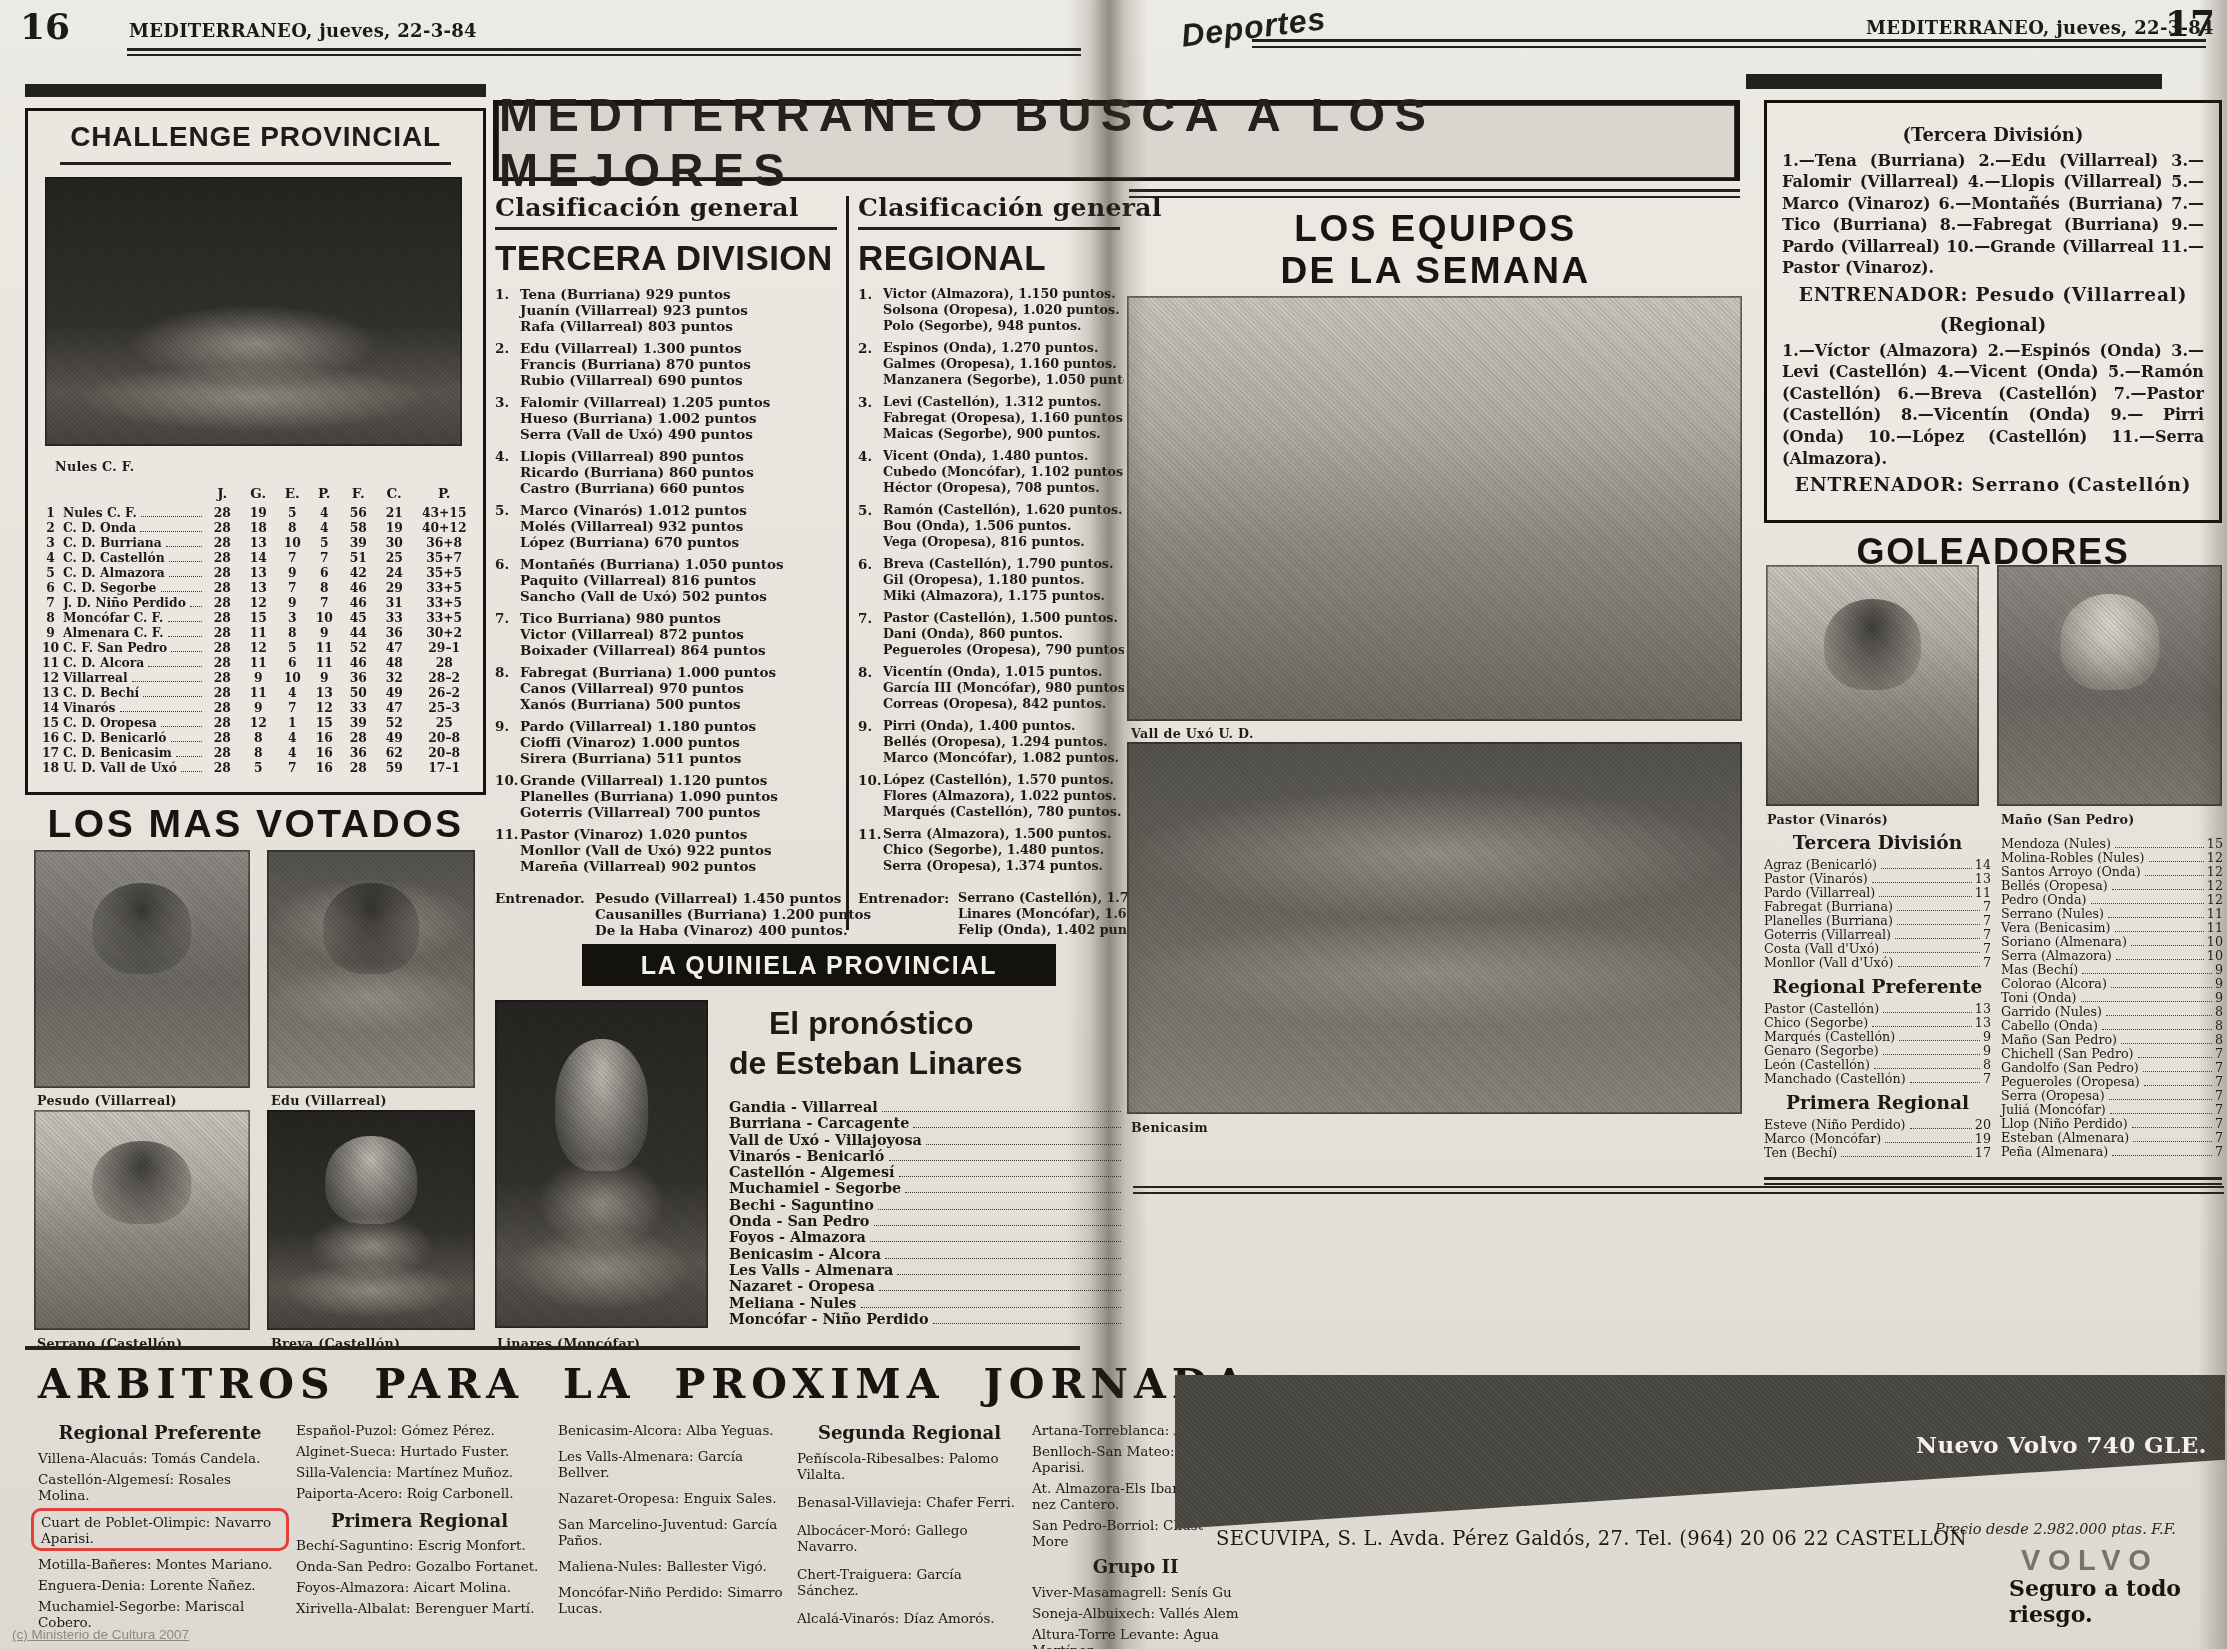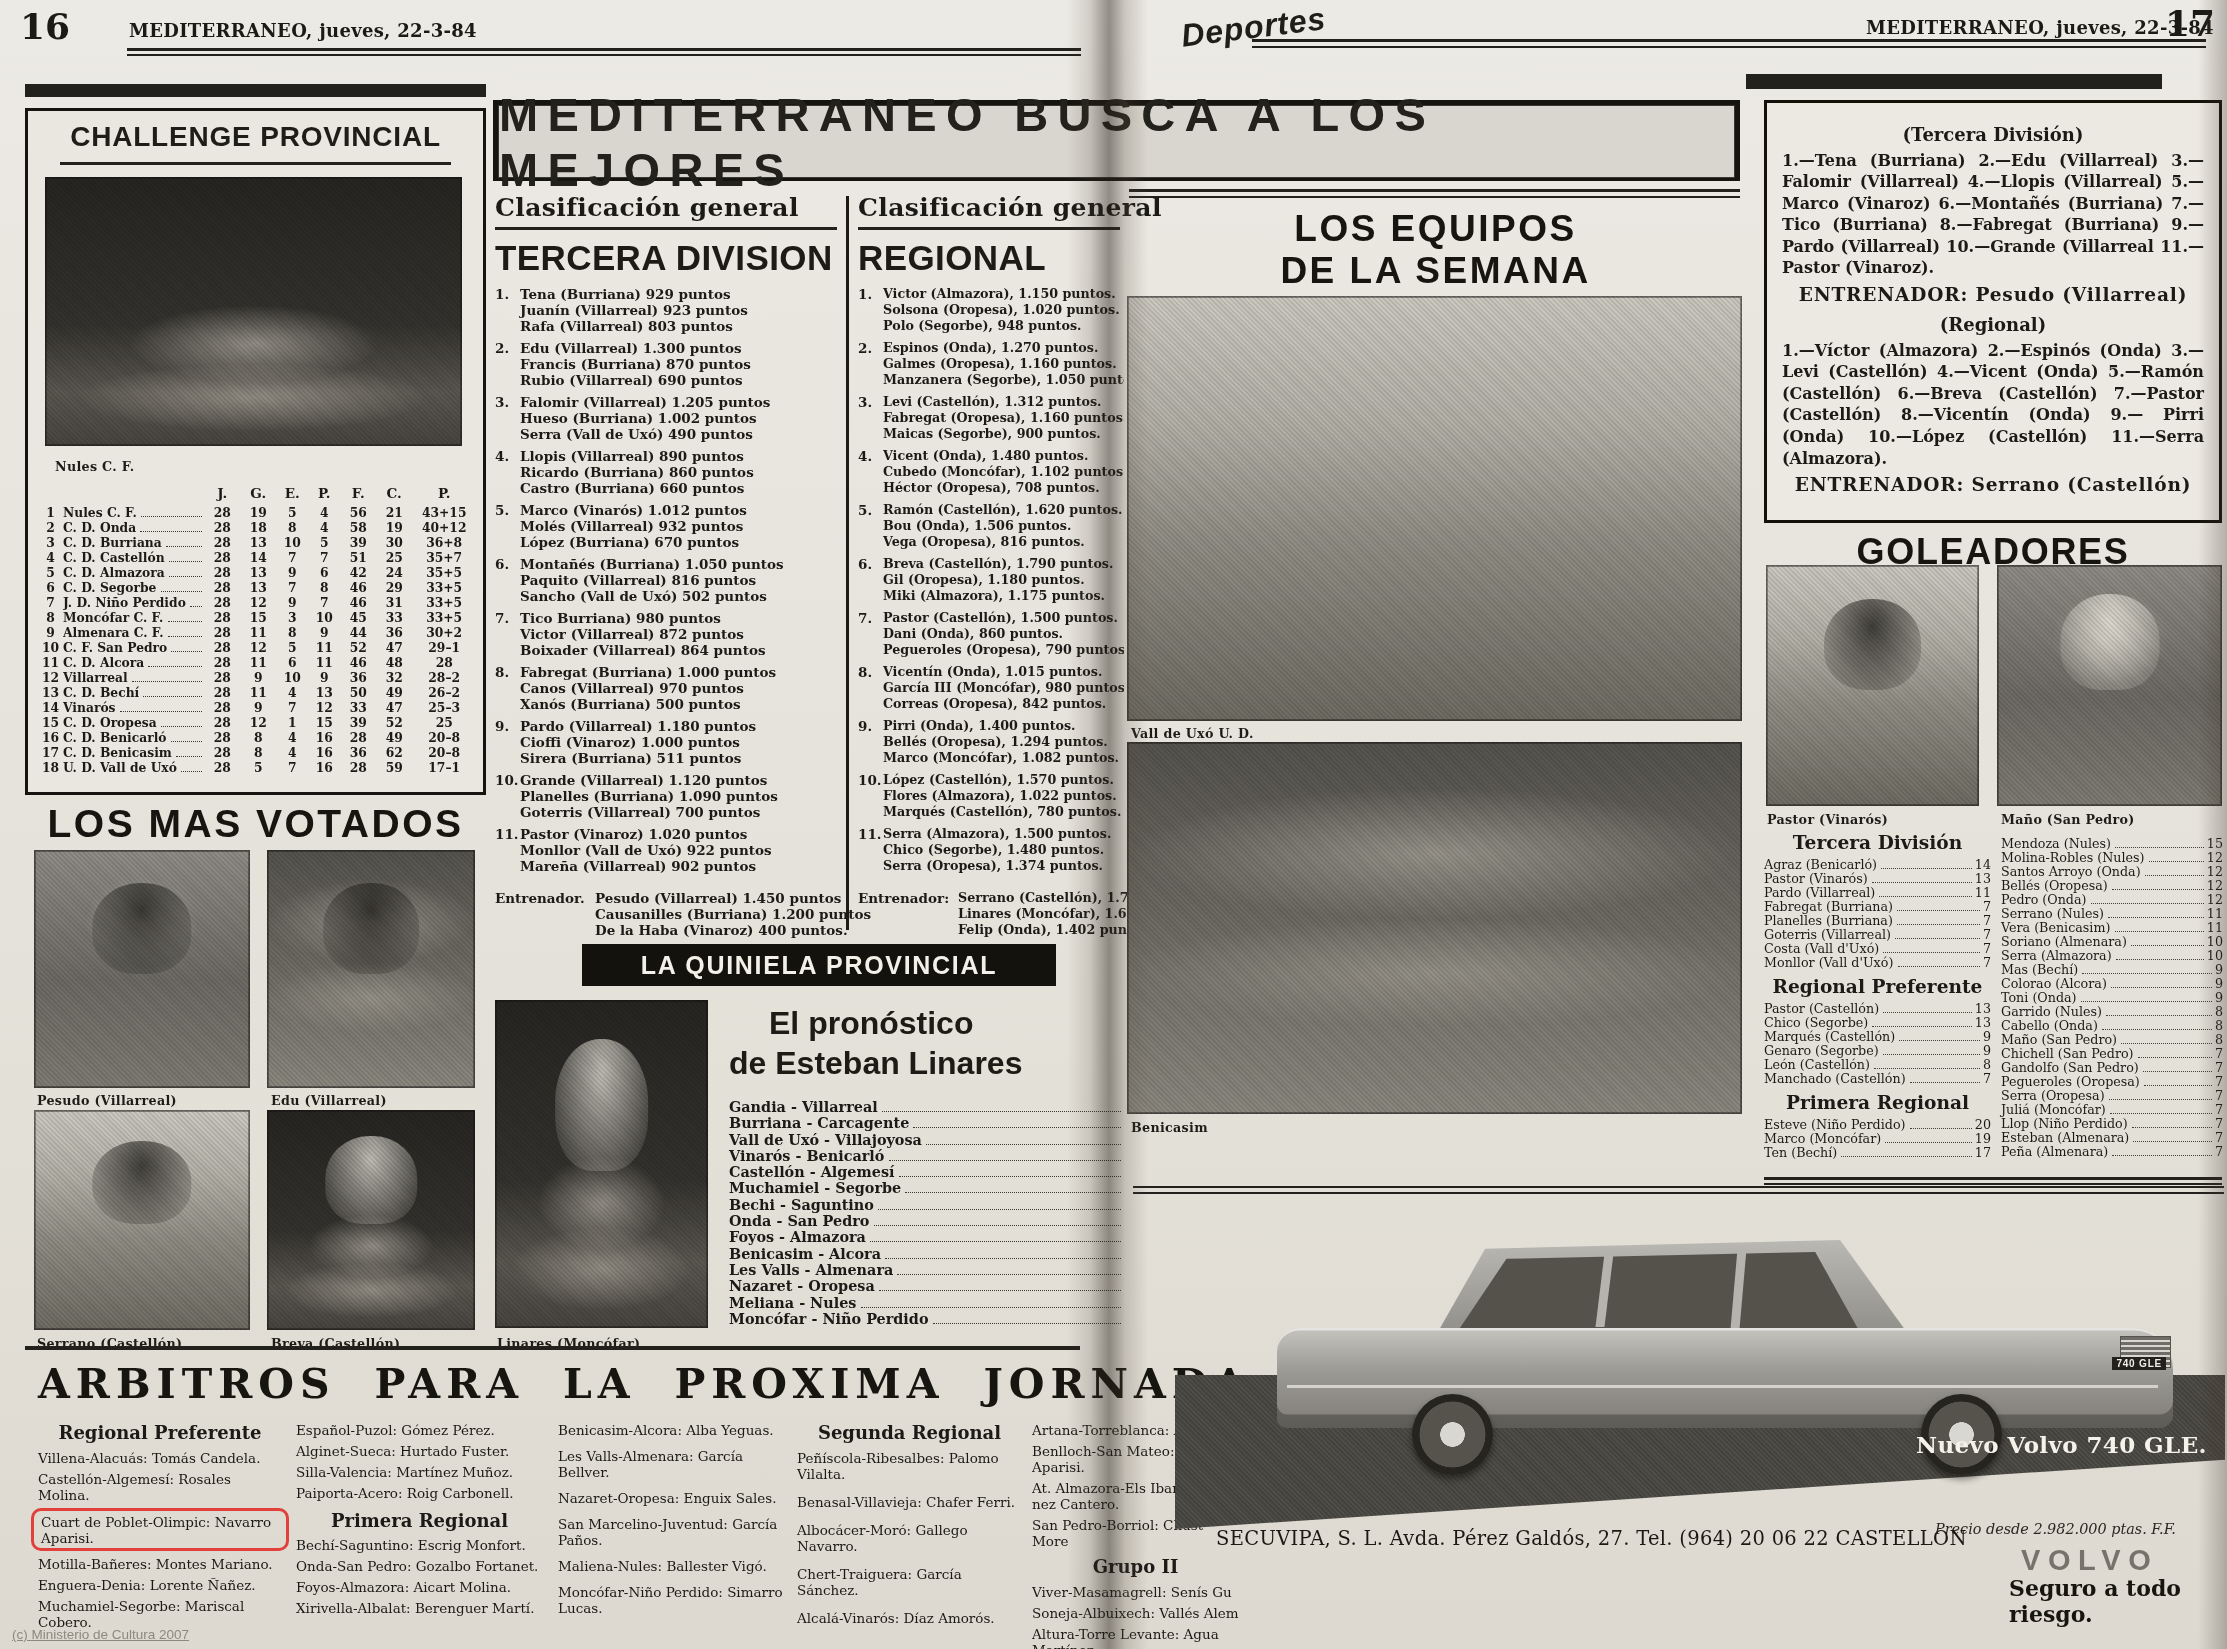--- a/index.html
+++ b/index.html
@@ -1124,32 +1124,20 @@
         <span class="dots"></span>
         <span>7</span>
       </div>
     </div>
   <div class="rule" style="left:1764px;top:1177px;width:458px;height:2.5px;"></div>
   <div class="rule" style="left:1764px;top:1183px;width:458px;height:1.7px;"></div>
 
   <div class="rule" style="left:1133px;top:1186px;width:1091px;height:1.7px;"></div>
   <div class="rule" style="left:1133px;top:1192px;width:1091px;height:1.7px;"></div>
   <div class="abs" id="adband"></div>
-  <div class="abs" id="car">
-    <div class="cabin"></div>
-    <div class="glass"></div>
-    <div class="p1"></div>
-    <div class="p2"></div>
-    <div class="body"></div>
-    <div class="trim"></div>
-    <div class="grille"></div>
-    <div class="plate">740 GLE</div>
-    <div class="wheel rear"></div>
-    <div class="wheel front"></div>
-  </div>
   <div class="abs adwhite" style="left:1916px;top:1431px;">Nuevo Volvo 740 GLE.</div>
   <div class="abs" id="ad-price" style="left:1935px;top:1521px;">Precio desde 2.982.000 ptas. F.F.</div>
   <div class="abs" id="ad-brand" style="left:2021px;top:1544px;">VOLVO</div>
   <div class="abs" id="ad-slogan" style="left:2009px;top:1575px;">Seguro a todo riesgo.</div>
   <div class="abs" id="ad-dealer" style="left:1216px;top:1527px;">SECUVIPA, S. L. Avda. Pérez Galdós, 27. Tel. (964) 20 06 22 CASTELLON</div>
 
   <div class="abs" id="fold"></div>
   <div class="abs" id="edge-r"></div>
 
 </div>

